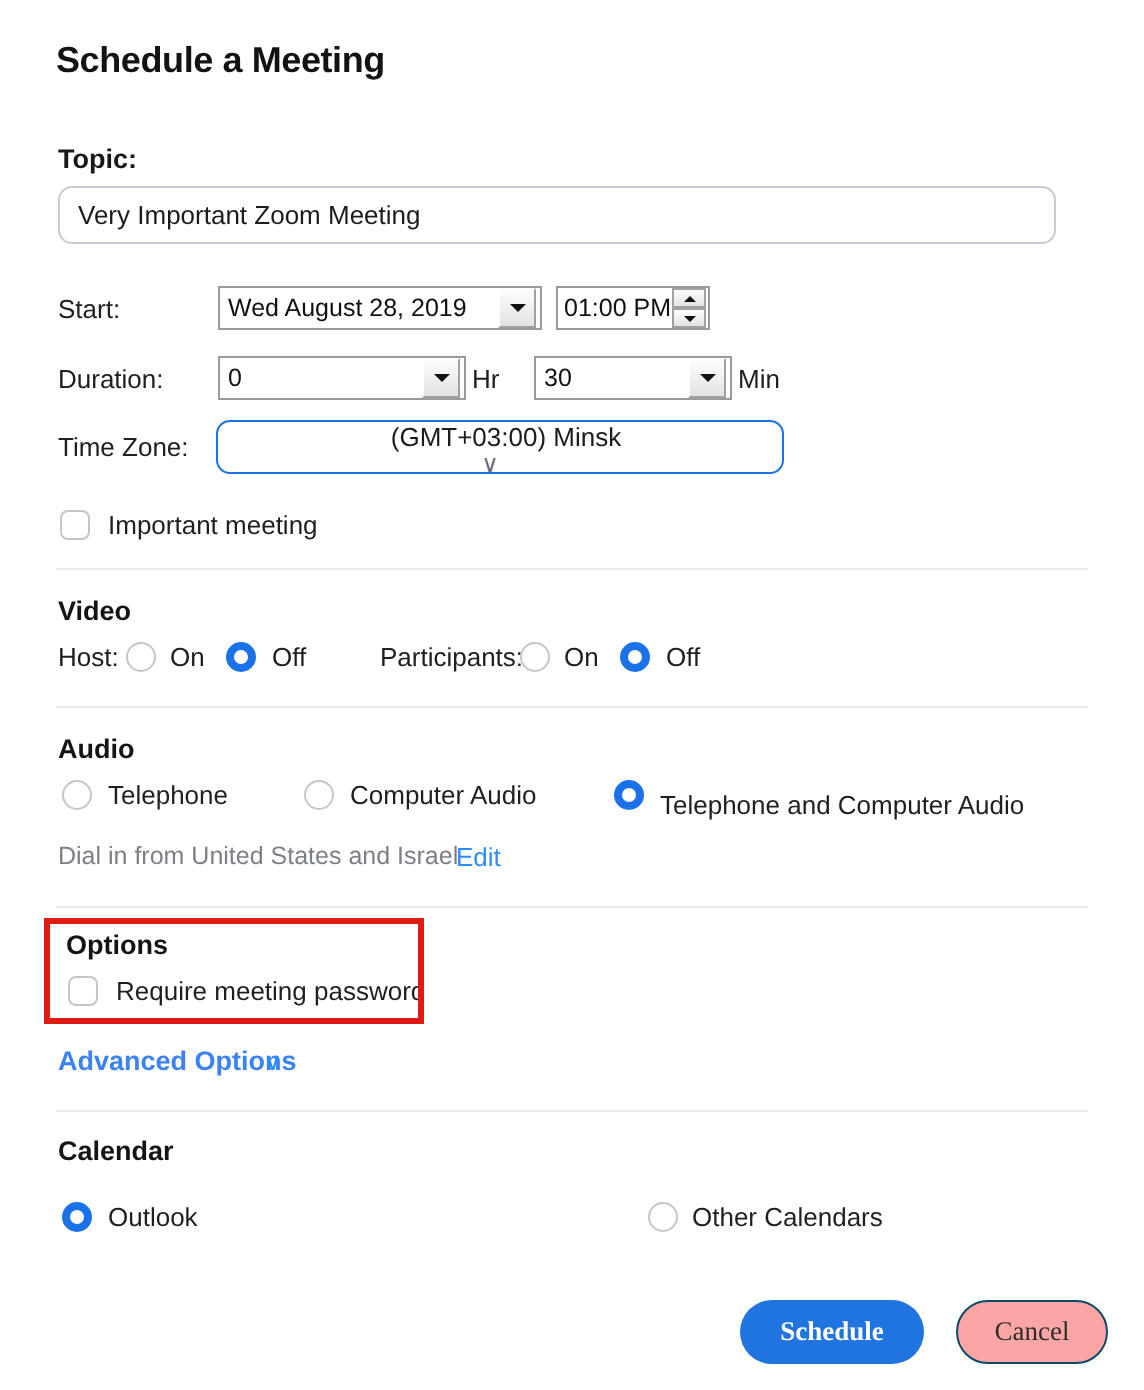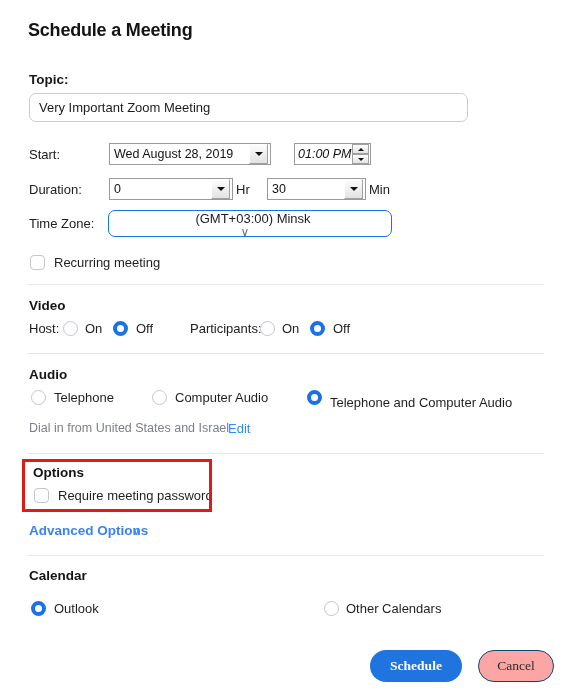--- a/index.html
+++ b/index.html
@@ -38,21 +38,21 @@
     left: 29px;
     top: 72px;
     font-size: 13.5px;
     font-weight: bold;
     color: #181818;
   }
   .topic-input {
     position: absolute;
     left: 29px;
     top: 93px;
-    width: 439px;
+    width: 499px;
     height: 29px;
     box-sizing: border-box;
     border: 1px solid #c9ccd6;
     border-radius: 7px;
     background: #ffffff;
     font-family: "Liberation Sans", sans-serif;
     font-size: 13px;
     color: #1c1c1c;
     padding: 0 9px;
     outline: none;
@@ -299,21 +299,21 @@
   <div class="topic-label">Topic:</div>
   <input class="topic-input" type="text" value="Very Important Zoom Meeting" placeholder="Topic" style="">
 
   <div class="row-label" style="left:29px; top:147px;">Start:</div>
   <div class="win-combo" style="left:109px; top:143px; width:162px;">
     <span class="txt">Wed    August    28, 2019</span>
     <span class="arrow-btn">
         <span class="tri-down"></span>
       </span>
   </div>
-  <div class="spin-wrap" style="left:294px; top:143px; width:77px;font-style:italic;">
+  <div class="spin-wrap" style="left:278px; top:143px; width:77px;">
     <span class="txt">01:00 PM</span>
     <span class="spin-btns">
       <div>
           <span class="tri-up"></span>
         </div>
       <div>
           <span class="tri-dn-sm"></span>
         </div>
     </span>
   </div>
@@ -334,21 +334,21 @@
   </div>
   <div class="unit" style="left:369px; top:182px;">Min</div>
 
   <div class="row-label" style="left:29px; top:216px;">Time Zone:</div>
   <div class="tz-select" style="left:108px; top:210px; width:284px;flex-direction:column;">
     <span class="txt">(GMT+03:00) Minsk</span>
     <span class="tz-chev">∨</span>
   </div>
 
   <div class="cbox" style="left:30px; top:255px;"></div>
-  <div class="cbox-label" style="left:54px; top:255px;">Recurring meeting</div>
+  <div class="cbox-label" style="left:54px; top:255px;">Important meeting</div>
 
   <div class="divider" style="top:284px;"></div>
 
   <div class="sec-head" style="left:29px; top:298px;">Video</div>
   <div class="row-label" style="left:29px; top:321px;">Host:</div>
   <div class="radio" style="left:63px; top:321px;"></div>
   <div class="radio-label" style="left:85px; top:321px;">On</div>
   <div class="radio on" style="left:113px; top:321px;"></div>
   <div class="radio-label" style="left:136px; top:321px;">Off</div>
 

